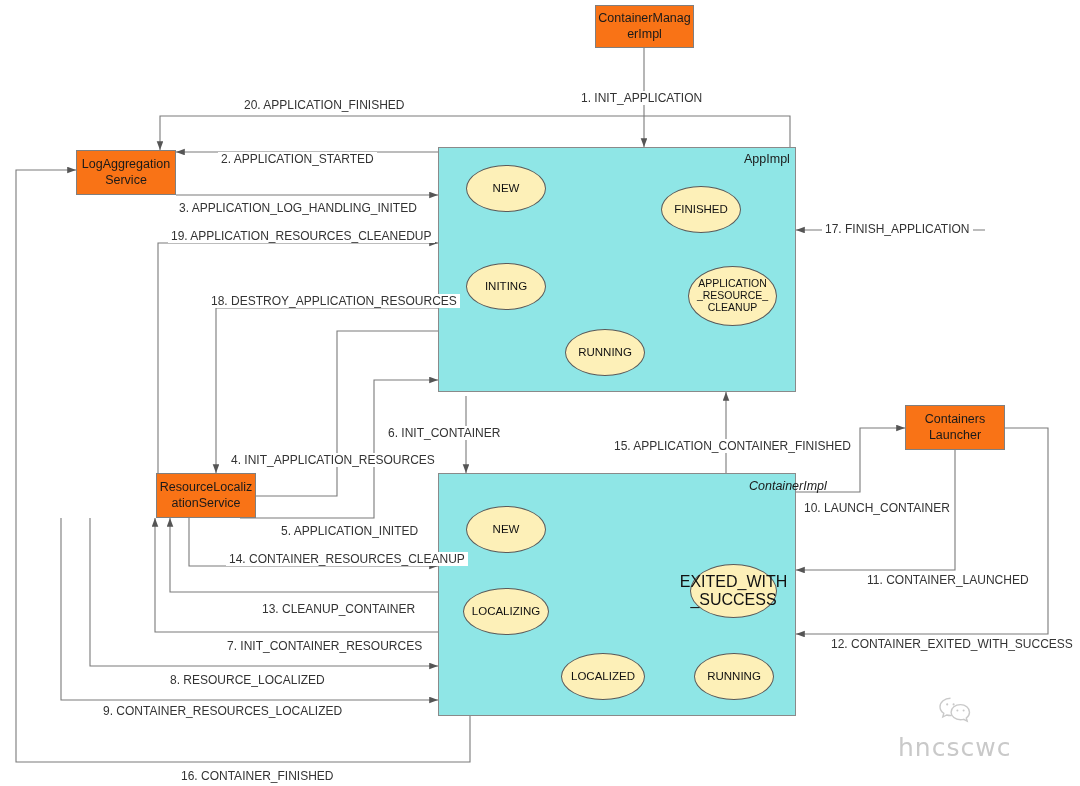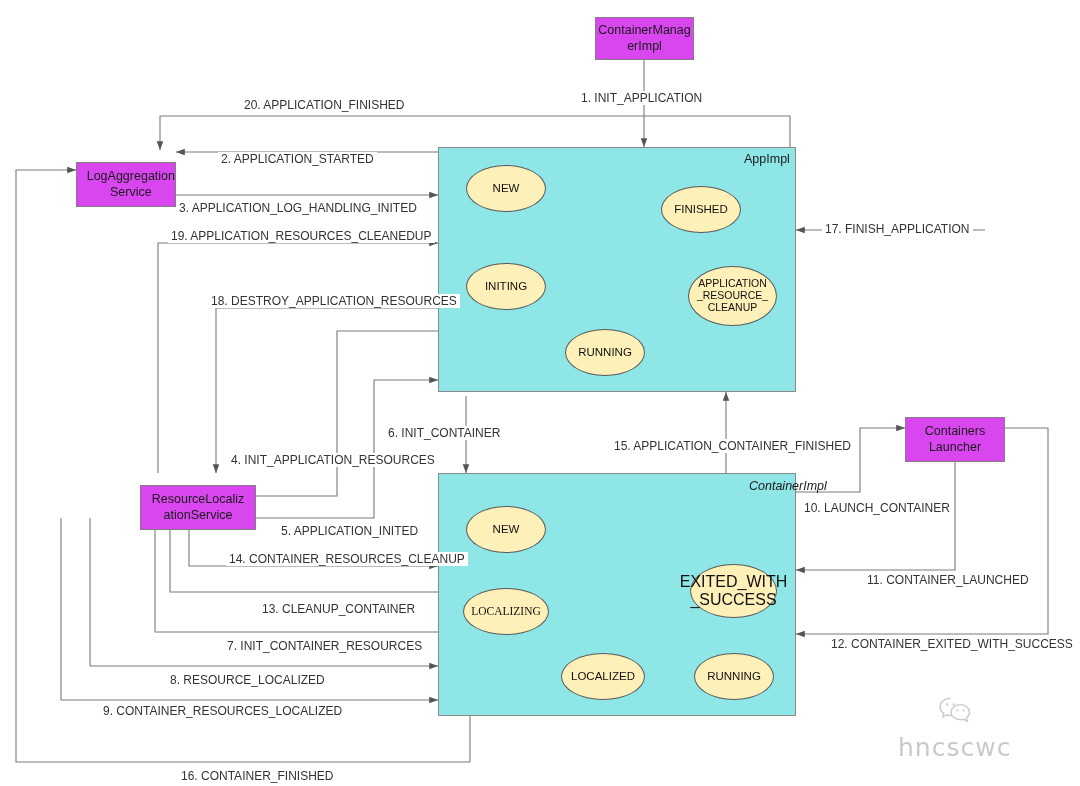--- a/index.html
+++ b/index.html
@@ -2,21 +2,21 @@
 <html><head>
 <meta charset="utf-8">
 <style>
   html,body{margin:0;padding:0;background:#ffffff;}
   body{width:1080px;height:786px;font-family:"Liberation Sans","DejaVu Sans",sans-serif;}
   #stage{position:relative;width:1080px;height:786px;overflow:hidden;background:#fff;}
   #wires{position:absolute;left:0;top:0;width:1080px;height:786px;}
 
   .node{position:absolute;box-sizing:border-box;display:flex;align-items:center;
         justify-content:center;text-align:center;line-height:1.25;}
-  .greenbox{background:#d946ef;border:1px solid #7f7f7f;color:#1a1a1a;font-size:12.5px;margin-top:12px;}
+  .greenbox{background:#f97316;border:1px solid #7f7f7f;color:#1a1a1a;font-size:12.5px;}
   .cyanbox{background:#8fe6e6;border:1px solid #8a8a8a;}
   .boxlabel{position:absolute;font-size:12.5px;color:#1a1a1a;white-space:nowrap;}
 
   .state{position:absolute;background:#fdf0b8;border:1px solid #5a5a5a;border-radius:50%;
          display:flex;align-items:center;justify-content:center;text-align:center;
          font-size:11.5px;color:#111;line-height:1.12;box-sizing:border-box;}
 
   .elabel{position:absolute;font-size:12px;color:#333;white-space:nowrap;background:#fff;
           padding:0 3px;}
 
@@ -96,26 +96,26 @@
         <path d="M752,563 Q766,545 692,530" marker-end="url(#ahs)"></path>
       </g>
     </g>
   </svg>
 
   <div class="node greenbox" style="left:595px;top:5px;width:99px;height:43px;">
     <span style="white-space:pre-line">ContainerManag
 erImpl</span>
   </div>
 
-  <div class="node greenbox" style="left:76px;top:150px;width:100px;height:45px;justify-content:flex-end;">
+  <div class="node greenbox" style="left:76px;top:150px;width:100px;height:45px;">
     <span style="white-space:pre-line">LogAggregation
 Service</span>
   </div>
 
-  <div class="node greenbox" style="left:140px;top:473px;width:116px;height:45px;">
+  <div class="node greenbox" style="left:156px;top:473px;width:100px;height:45px;">
     <span style="white-space:pre-line">ResourceLocaliz
 ationService</span>
   </div>
 
   <div class="node greenbox" style="left:905px;top:405px;width:100px;height:45px;">
     <span style="white-space:pre-line">Containers
 Launcher</span>
   </div>
 
   <div class="node cyanbox" style="left:438px;top:147px;width:358px;height:245px;"></div>
@@ -128,21 +128,21 @@
     <span style="white-space:pre-line;">APPLICATION
 _RESOURCE_
 CLEANUP</span>
   </div>
   <div class="state" style="left:661px;top:186px;width:80px;height:47px;">FINISHED</div>
 
   <div class="node cyanbox" style="left:438px;top:473px;width:358px;height:243px;"></div>
   <div class="boxlabel" style="left:749px;top:479px;font-style:italic;">ContainerImpl</div>
 
   <div class="state" style="left:466px;top:506px;width:80px;height:47px;">NEW</div>
-  <div class="state" style="left:463px;top:588px;width:86px;height:47px;font-family:Liberation Serif, serif;">LOCALIZING</div>
+  <div class="state" style="left:463px;top:588px;width:86px;height:47px;">LOCALIZING</div>
   <div class="state" style="left:561px;top:653px;width:84px;height:47px;">LOCALIZED</div>
   <div class="state" style="left:694px;top:653px;width:80px;height:47px;">RUNNING</div>
   <div class="state" style="left:690px;top:564px;width:87px;height:54px;font-size:16px;">
     <span style="white-space:pre-line;">EXITED_WITH
 _SUCCESS</span>
   </div>
 
   <div class="elabel" style="left:578px;top:91px;">1.  INIT_APPLICATION</div>
 
   <div class="elabel" style="left:218px;top:152px;">2.  APPLICATION_STARTED</div>

